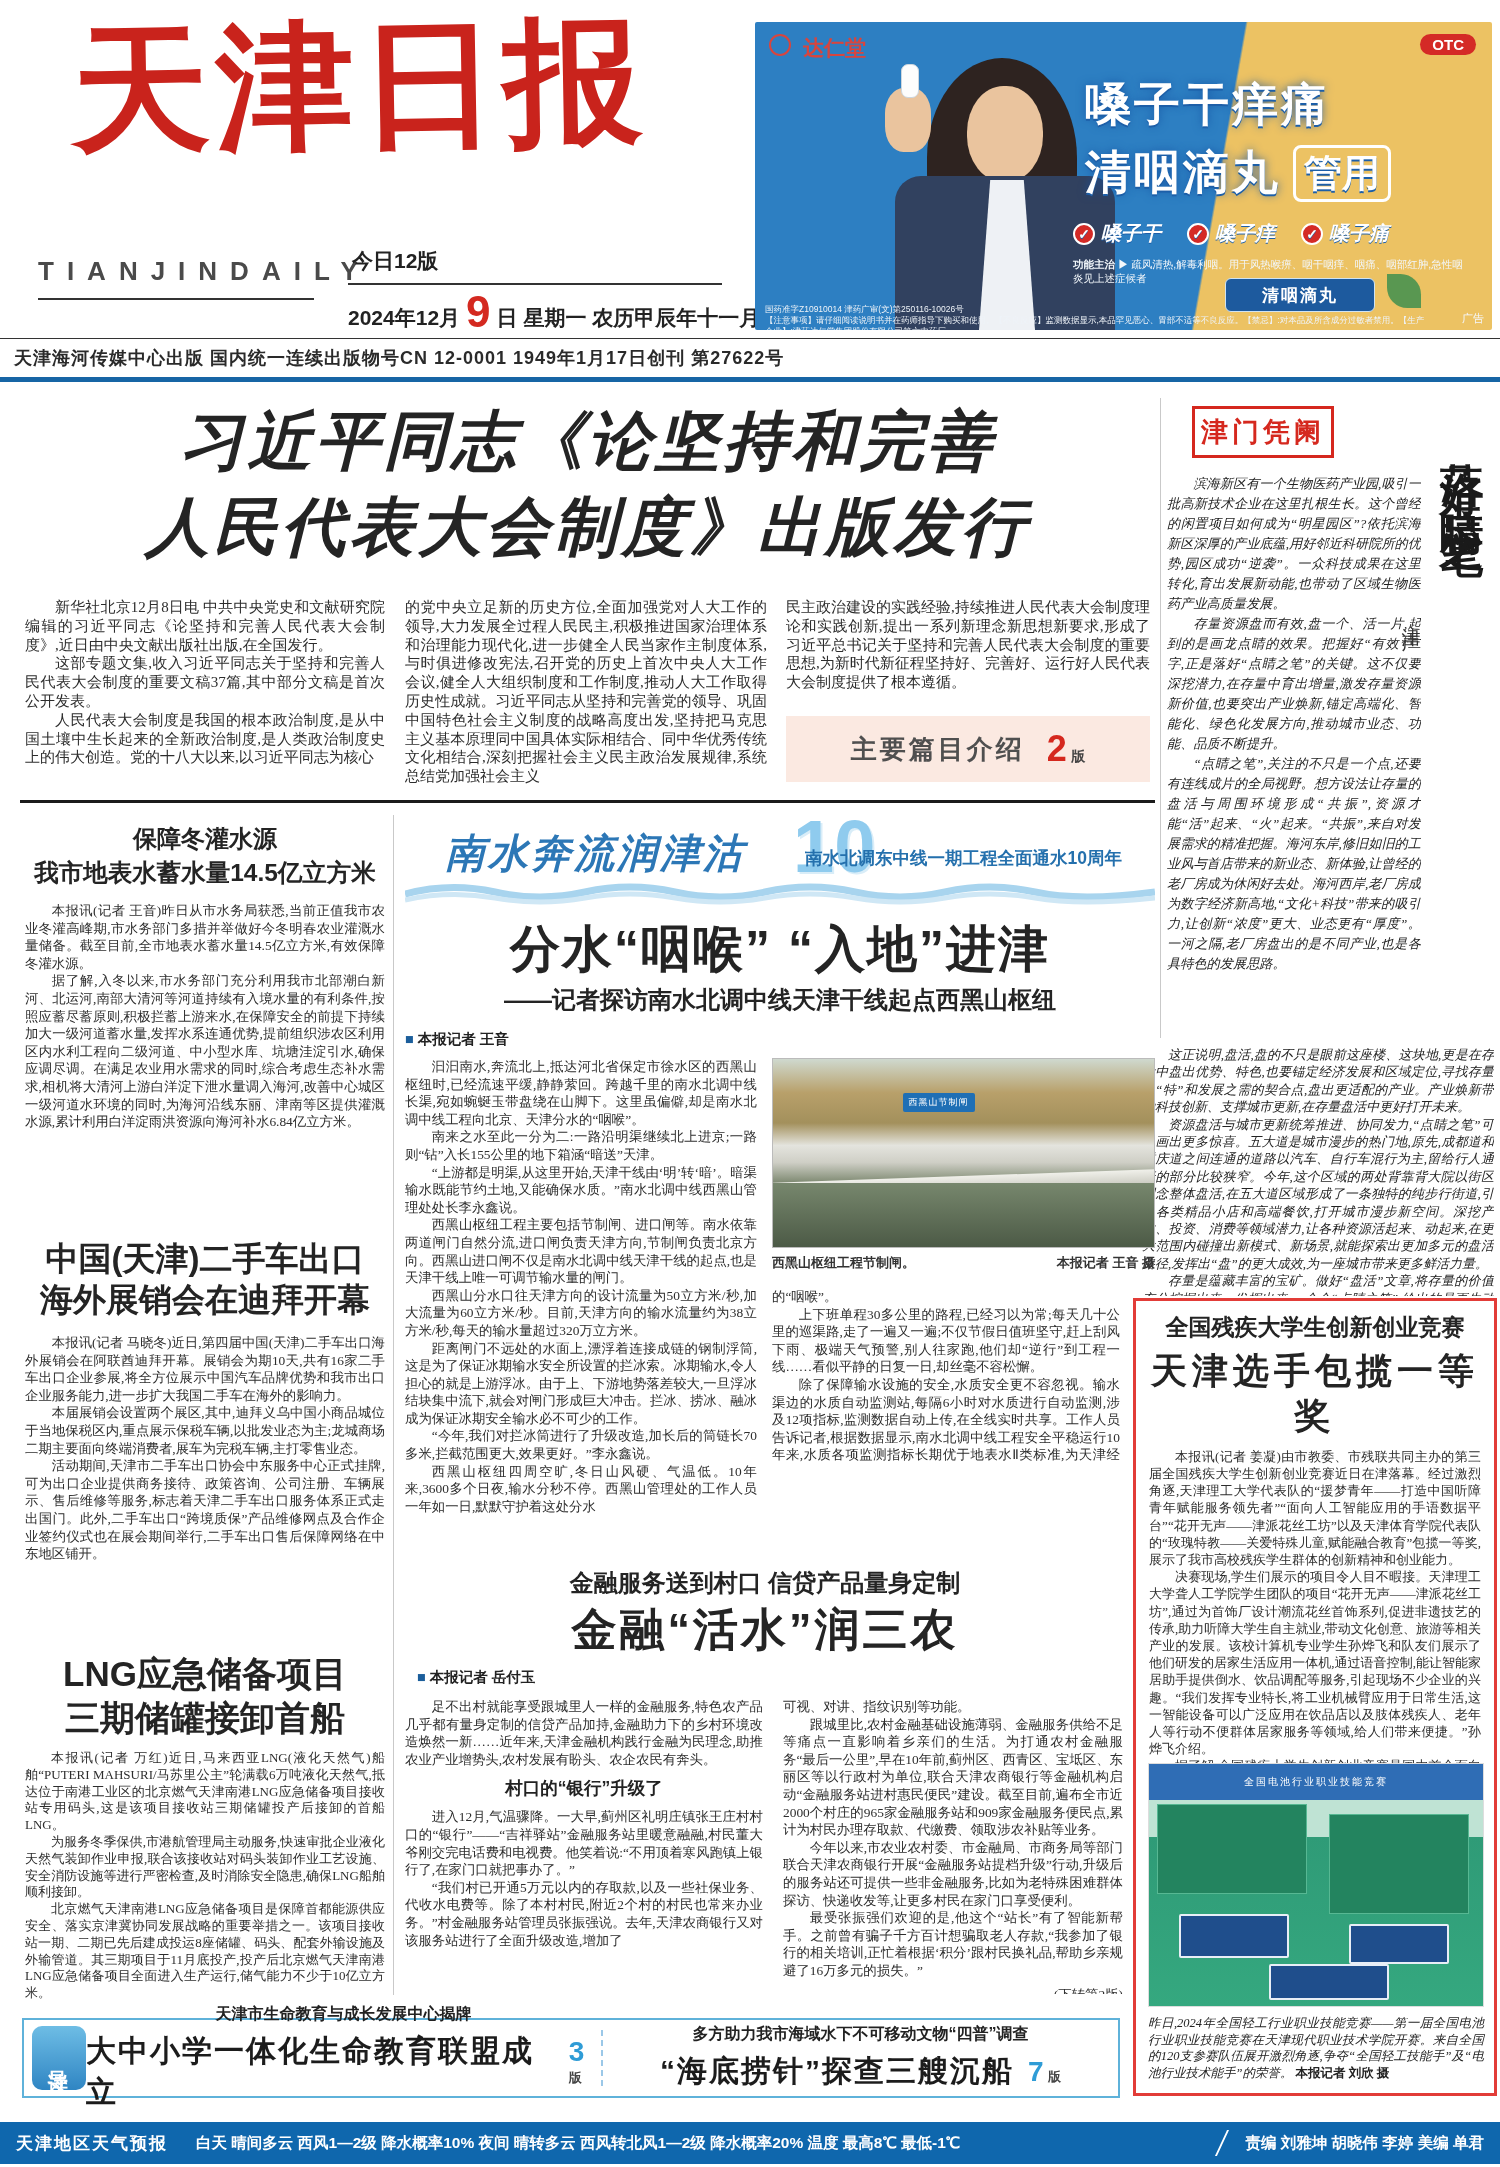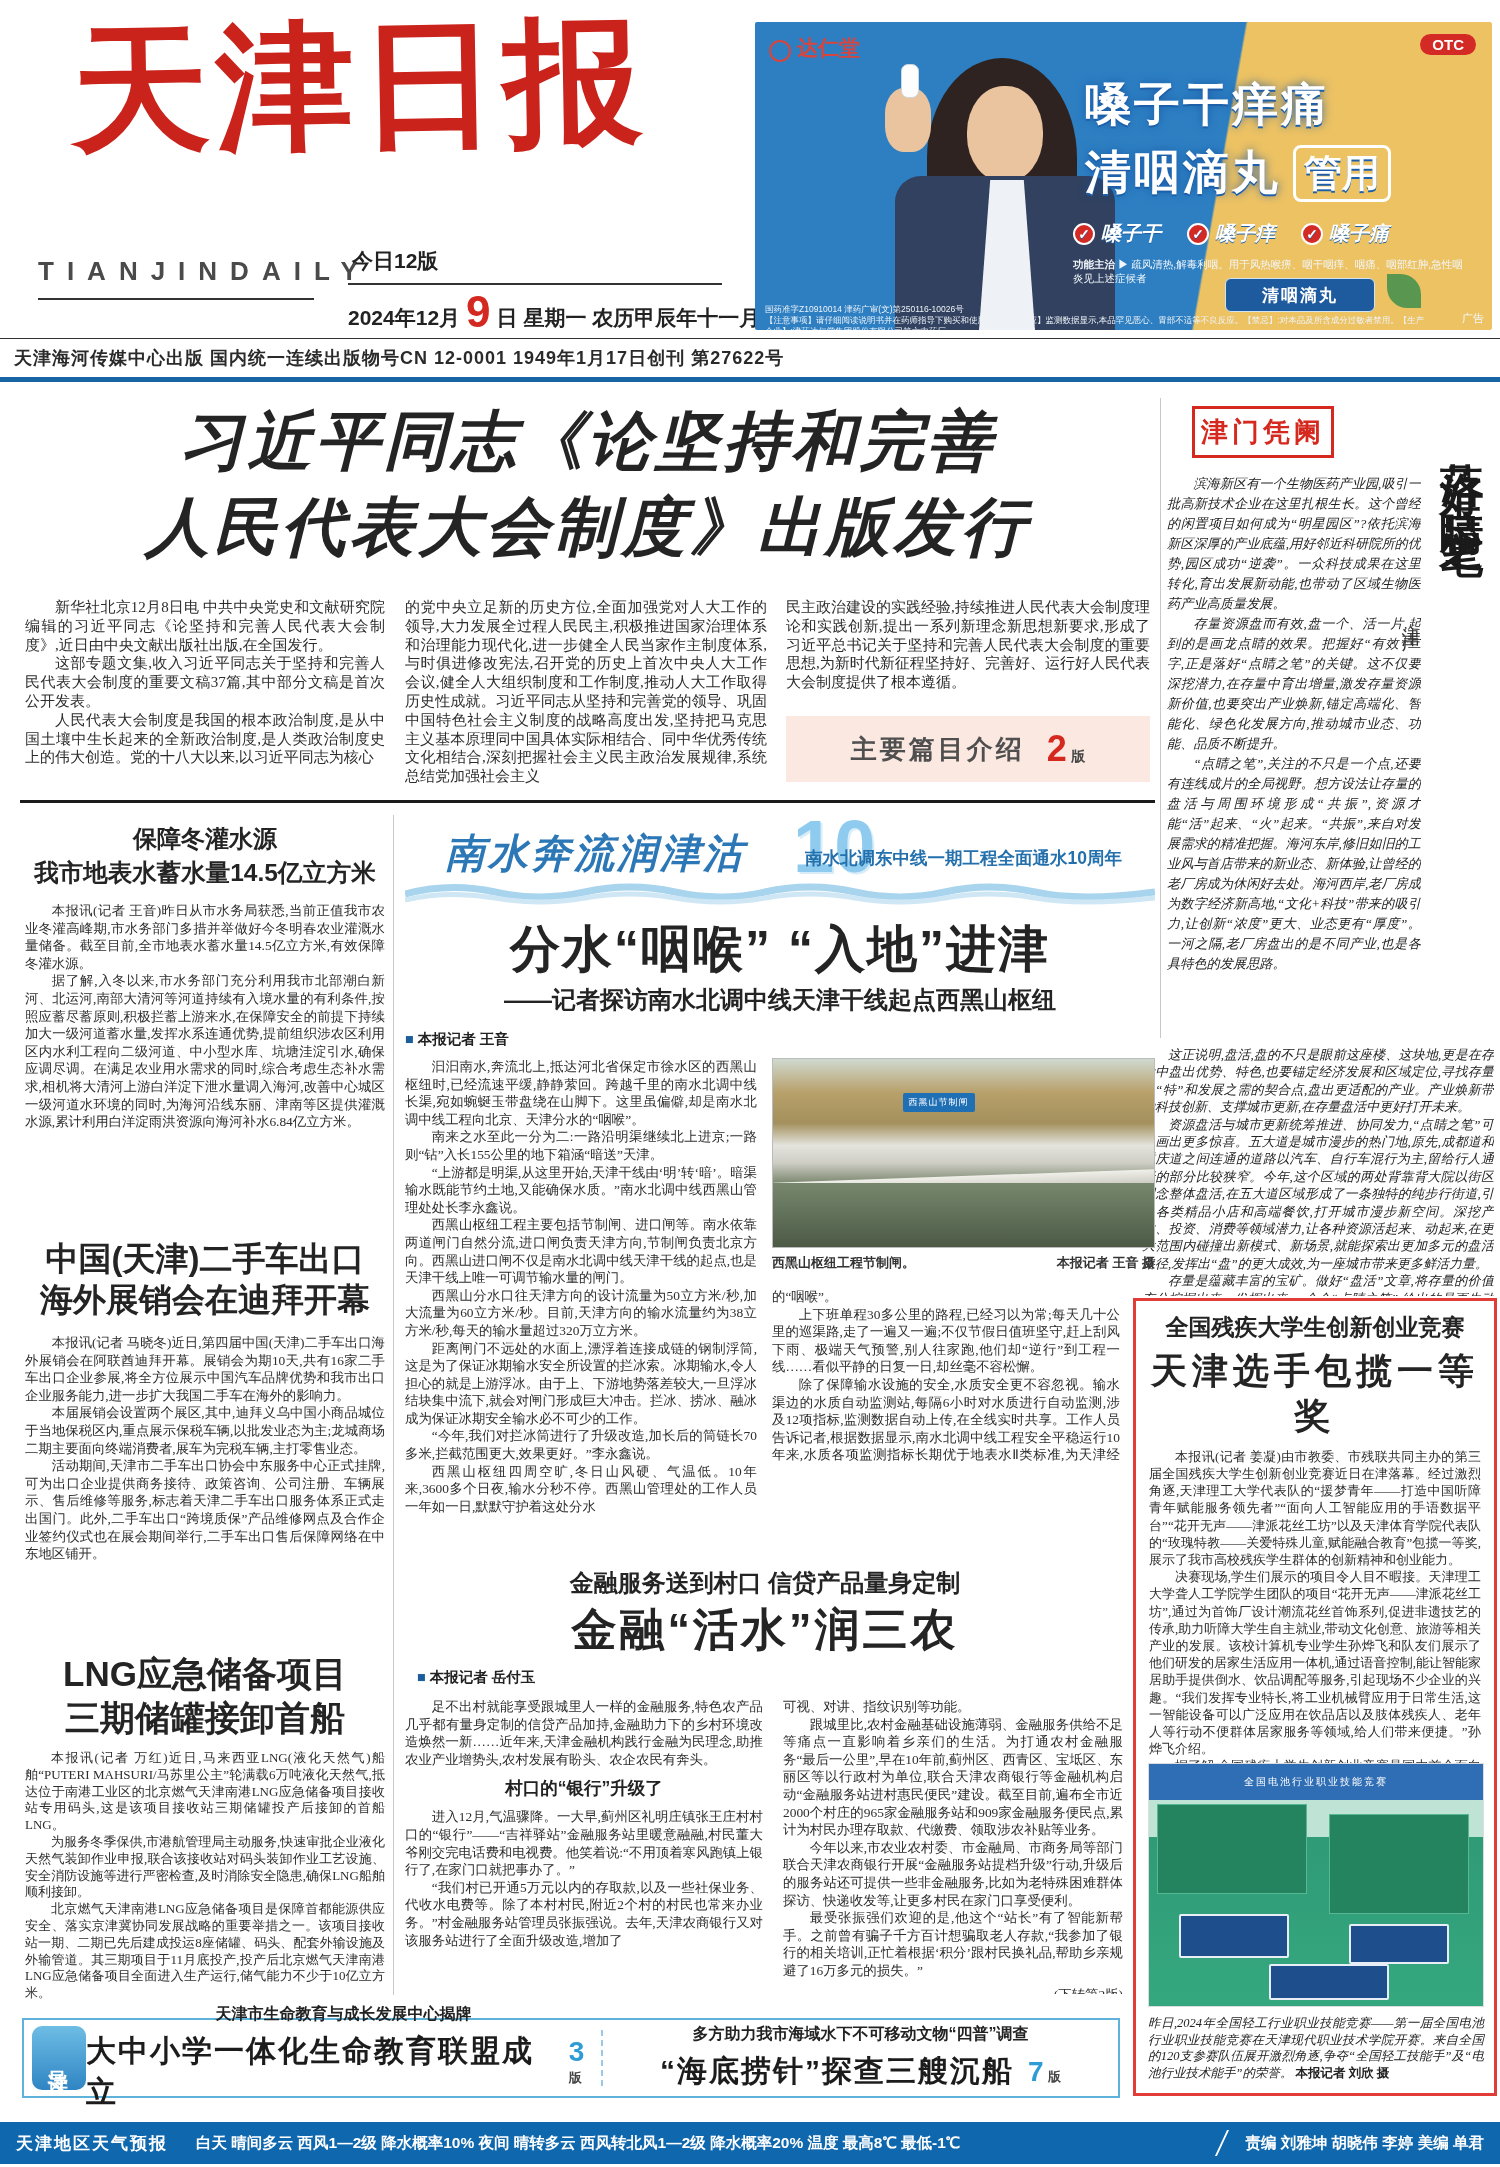--- a/index.html
+++ b/index.html
@@ -15,21 +15,21 @@
   .rule { background:#333; }
   .edition { font-size:21px; font-weight:bold; color:#222; }
   .daterow { display:flex; align-items:flex-end; gap:6px; font-weight:bold; color:#222; font-size:21px; }
   .bigday { font-size:44px; color:#d42920; line-height:0.9; font-weight:bold; }
   .publine { font-size:18px; font-weight:bold; color:#2a2a2a; letter-spacing:1px; }
   .bluebar { background:#1765a5; }
 
   
   .ad { background:linear-gradient(100deg,#2d7fc2 0%, #2d7fc2 62%, #ecc263 62.3%, #ecc263 100%);
         overflow:hidden; border-radius:2px; }
-  .ad-brand { color:#d8453e; font-weight:bold; font-size:21px; display:flex; align-items:flex-end; gap:6px; }
+  .ad-brand { color:#d8453e; font-weight:bold; font-size:21px; display:flex; align-items:flex-start; gap:12px; }
   .ad-brand-icon { width:22px; height:22px; border:2px solid #d8453e; border-radius:50%; display:inline-block; }
   .otc { background:#d42a26; color:#fff; font-weight:bold; font-size:15px; padding:2px 12px; border-radius:14px; }
   .ad-h1 { color:#fff; font-weight:900; font-size:46px; letter-spacing:3px;
            text-shadow:0 2px 0 #1d5fa8, 0 0 10px rgba(20,80,160,.8); }
   .ad-h2row { display:flex; align-items:center; gap:12px; margin-top:6px; }
   .ad-tag { color:#fff; border:3px solid #fff; border-radius:8px; font-size:38px; font-weight:900;
             padding:0 8px; text-shadow:0 2px 0 #1d5fa8; }
   .chkrow { display:flex; gap:26px; }
   .chk { display:flex; align-items:center; gap:6px; color:#fff; font-weight:bold; font-size:20px;
          font-style:italic; text-shadow:0 1px 0 #1d5fa8; }

